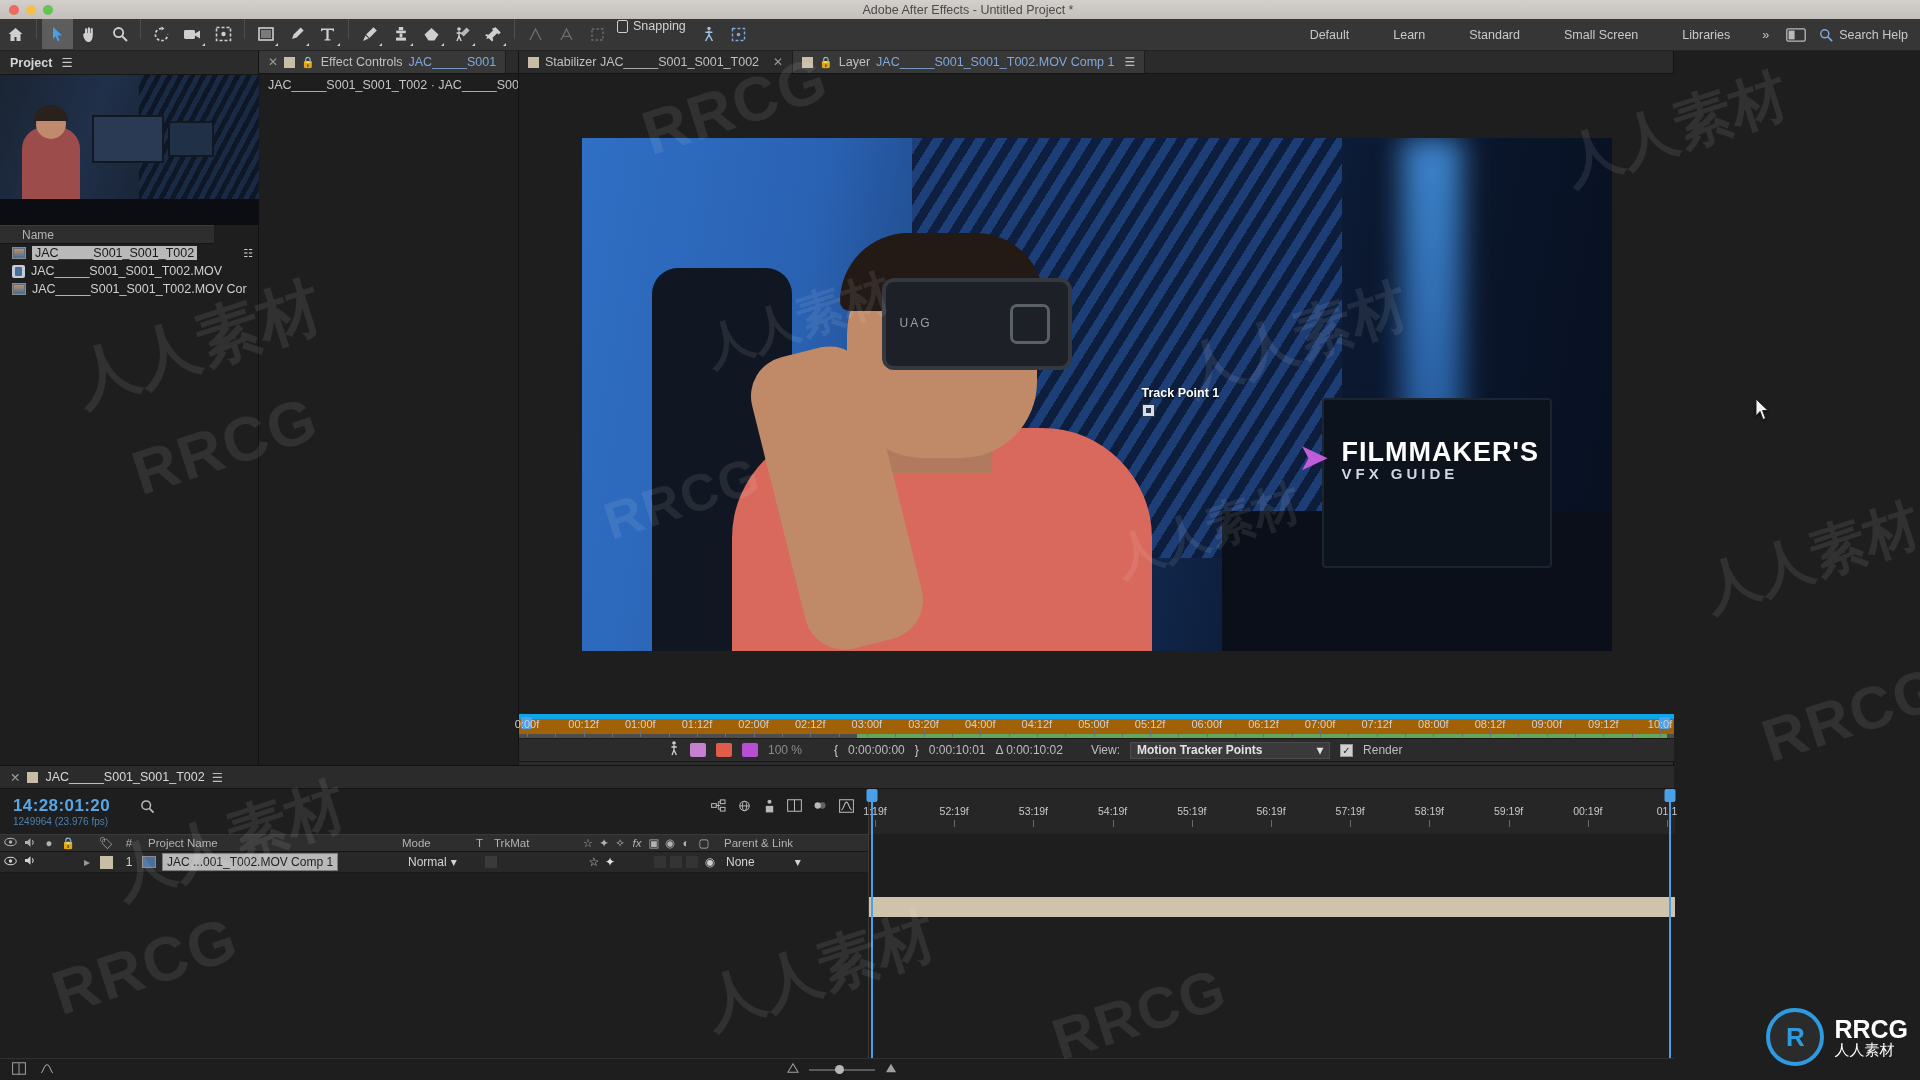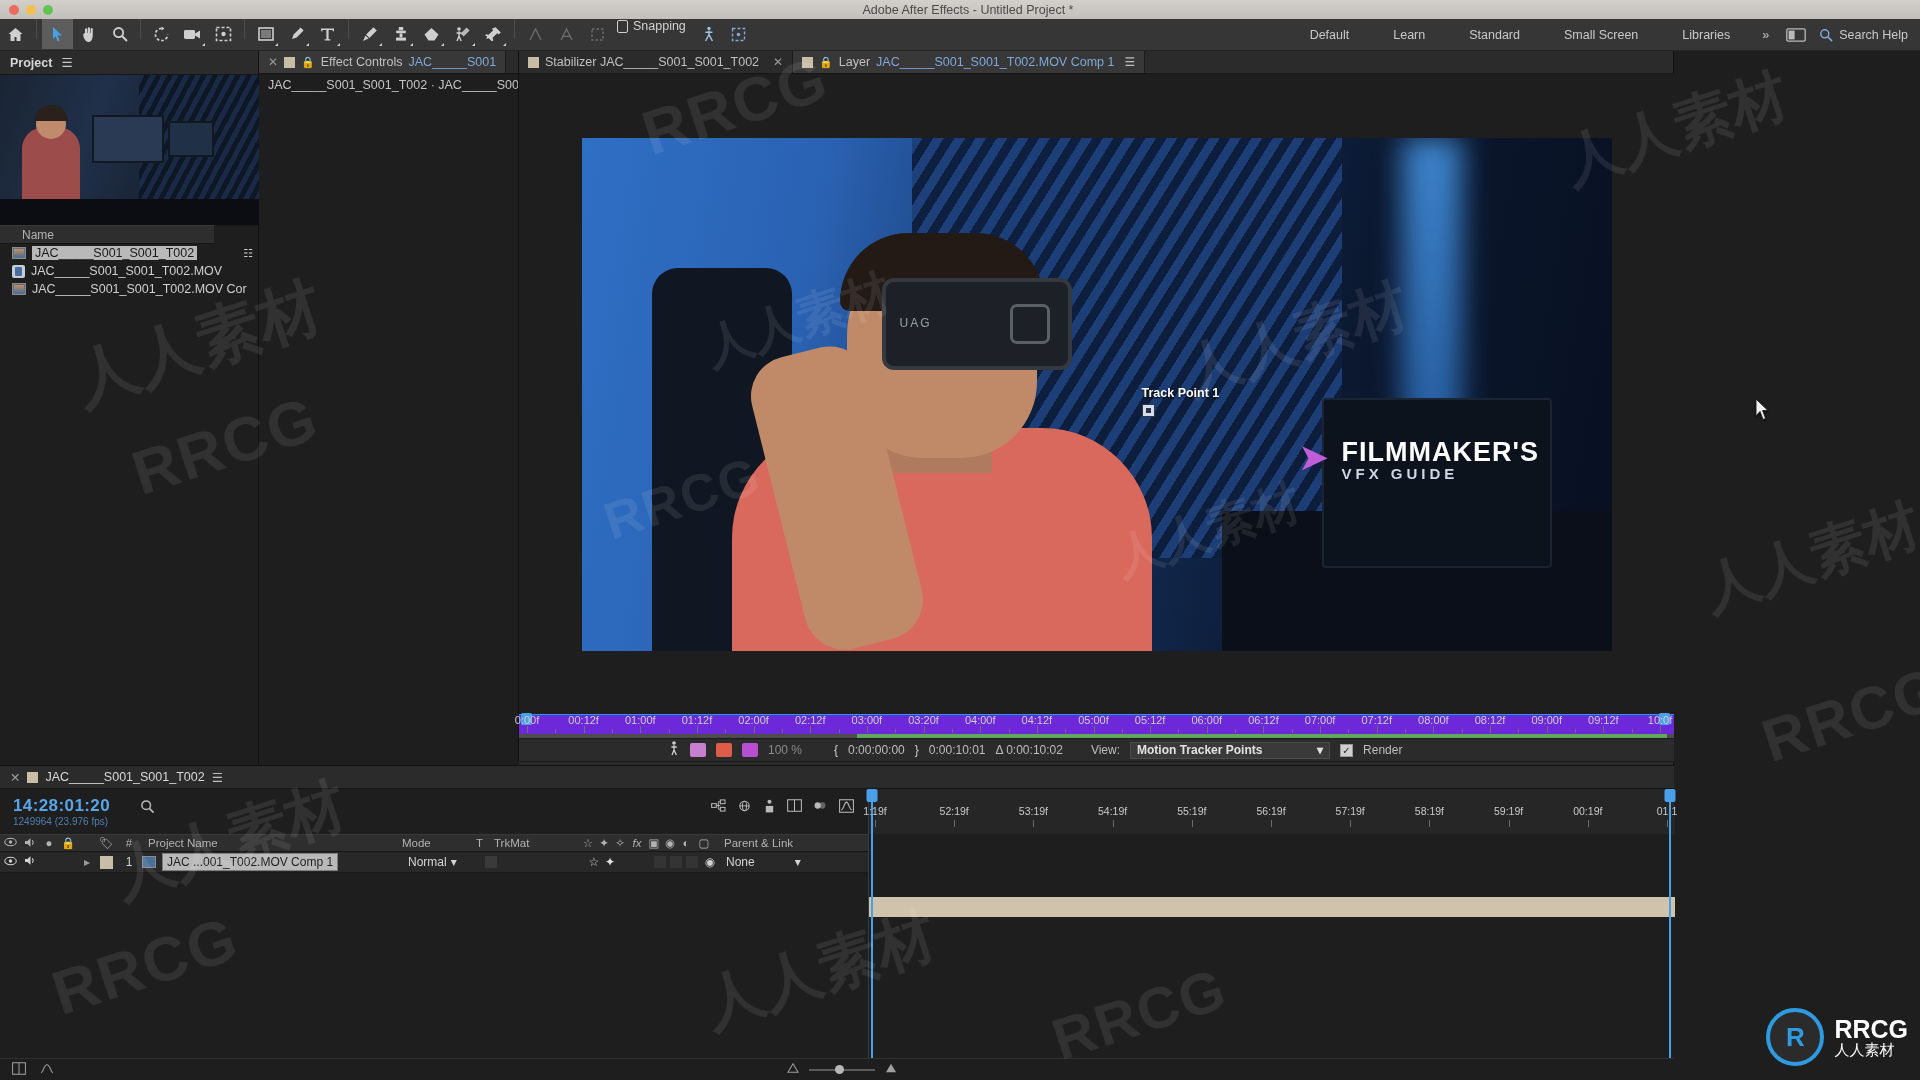--- a/index.html
+++ b/index.html
@@ -159,21 +159,21 @@
       font-size:27px;letter-spacing:1px;line-height:1.05;}
   .f-logo .s{display:block;font-size:15px;color:#cfd6e4;letter-spacing:4px;}
   .f-logo .mark{position:absolute;left:-42px;top:2px;color:#c15dd8;font-size:34px;}
   .tp{ position:absolute; left:560px; top:248px; color:#ffffff; font-size:12.5px;
       font-weight:bold; text-shadow:0 1px 2px #000;}
   .tp .sq{ display:block;margin-top:4px;width:13px;height:13px;background:#d8dde6;
       border:1px solid #2a3650;}
   .tp .sq:after{content:"";display:block;margin:3px;width:5px;height:5px;background:#2a3650;}
 
   .v-ruler{ position:absolute;left:0;top:663px;width:1155px;height:24px;
-      background:#6d28d9;border-top:1px solid #0ea5e9;}
+      background:#a16207;border-top:5px solid #0ea5e9;}
   .v-ruler .tick{ position:absolute;top:11px;width:1px;height:7px;background:#6f6f6f;}
   .v-ruler .lab{ position:absolute;top:-1px;color:#cfcfcf;font-size:11px;
       transform:translateX(-50%); white-space:nowrap;}
   .v-ruler .bar{ position:absolute;left:0;bottom:0;height:4px;width:100%;background:#4d4d4d;}
   .v-ruler .bargreen{ position:absolute;bottom:0;height:4px;background:#62a85a;}
   .v-ruler .chead{ position:absolute;top:-2px;width:11px;height:12px;background:#4ea0e8;
       border-radius:2px;}
   .v-opts{ position:absolute;left:0;top:687px;width:1155px;height:23px;
       background:#2b2b2b;display:flex;align-items:center;gap:10px;padding-left:150px;
       color:#bdbdbd;font-size:12px; border-top:1px solid #1a1a1a;}

